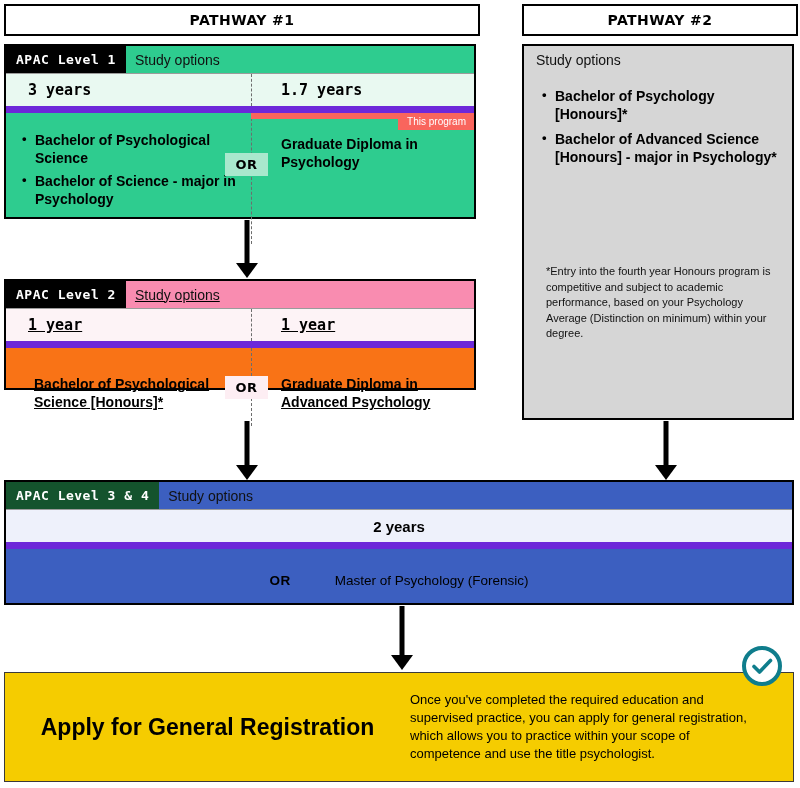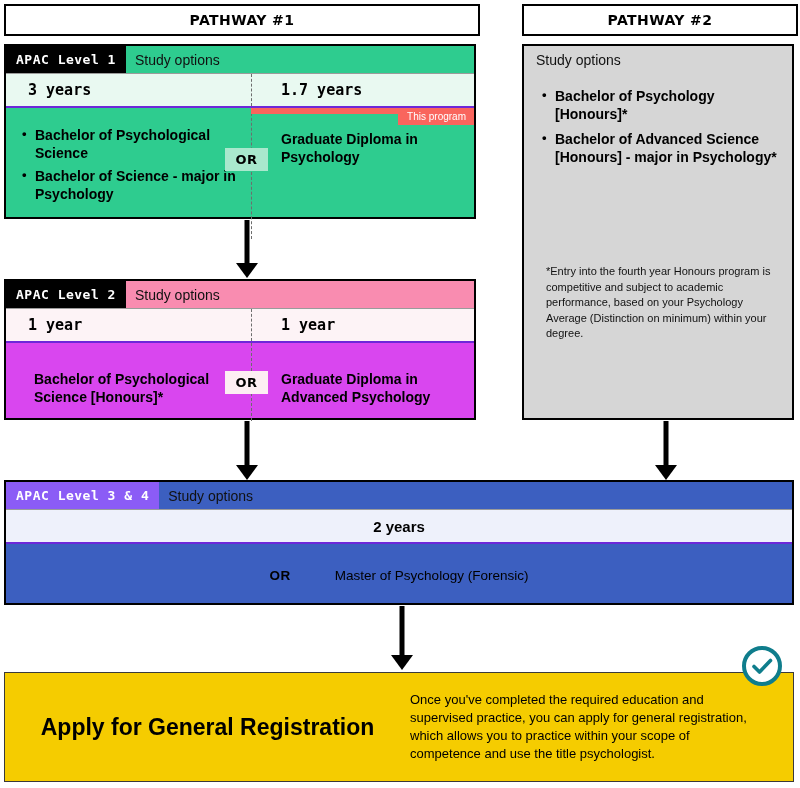--- a/index.html
+++ b/index.html
@@ -43,21 +43,21 @@
   .hdr .so{
     flex:1;
     display:flex;align-items:center;
     padding-left:9px;
     font-size:14px;
     font-weight:500;
     color:#111;
   }
 
   .yearsrow{
-    display:flex;height:32px;border-top:1px solid #9b9b9b;border-bottom:2px solid #6d28d9;
+    display:flex;height:32px;border-top:1px solid #9b9b9b;border-bottom:7px solid #6d28d9;
     position:relative;
   }
   .yearsrow .cell{
     display:flex;align-items:center;
     font-size:15px;font-weight:bold;
     font-family:"DejaVu Sans Mono", monospace;
   }
   .body{position:relative;display:flex;}
 
   
@@ -107,34 +107,34 @@
     background:#f9655d;color:#fff;
     font-size:10px;
     padding:3px 8px 3px 9px;
     z-index:5;
   }
   .topstrip{
     position:absolute;left:245px;right:0;top:0;height:6px;background:#f9655d;z-index:3;
   }
 
   
-  #lvl2{left:4px;top:279px;width:472px;height:141px;background:#d946ef;}
+  #lvl2{left:4px;top:279px;width:472px;height:111px;background:#f97316;text-decoration:underline;}
   #lvl2 .hdr .so{background:#f98cb0;}
   #lvl2 .yearsrow{background:#fdf3f6;}
   #lvl2 .yearsrow .cell.a{width:247px;padding-left:22px;box-sizing:border-box;}
   #lvl2 .yearsrow .cell.b{flex:1;padding-left:28px;box-sizing:border-box;}
   #lvl2 .body{height:78px;}
   #lvl2 .vsplit{left:245px;}
   #lvl2 .orchip{left:219px;top:28px;width:43px;height:23px;background:#fdeef3;}
   #lvl2 .left{width:247px;box-sizing:border-box;padding:27px 14px 0 28px;font-size:14px;font-weight:bold;line-height:1.32;}
   #lvl2 .right{flex:1;box-sizing:border-box;padding:27px 10px 0 28px;font-size:14px;font-weight:bold;line-height:1.32;}
 
   
   #lvl34{left:4px;top:480px;width:790px;height:125px;background:#3c5fc0;}
-  #lvl34 .hdr .tag{background:#8b5cf6;text-align:right;}
+  #lvl34 .hdr .tag{background:#14532d;text-align:right;}
   #lvl34 .hdr .so{background:#3c5fc0;}
   #lvl34 .yearsrow{background:#eef1fb;justify-content:center;}
   #lvl34 .yearsrow .cell.full{font-family:"Liberation Sans",sans-serif;font-size:15px;}
   #lvl34 .body{height:62px;align-items:center;justify-content:center;gap:44px;color:#000;}
   #lvl34 .opt{font-size:13.5px;font-weight:500;}
   #lvl34 .orplain{font-size:13.5px;font-weight:bold;letter-spacing:.5px;}
 
   
   #p2blk{left:522px;top:44px;width:272px;height:376px;background:#d6d6d6;}
   #p2blk .hdr .tag{padding:0 9px;}

